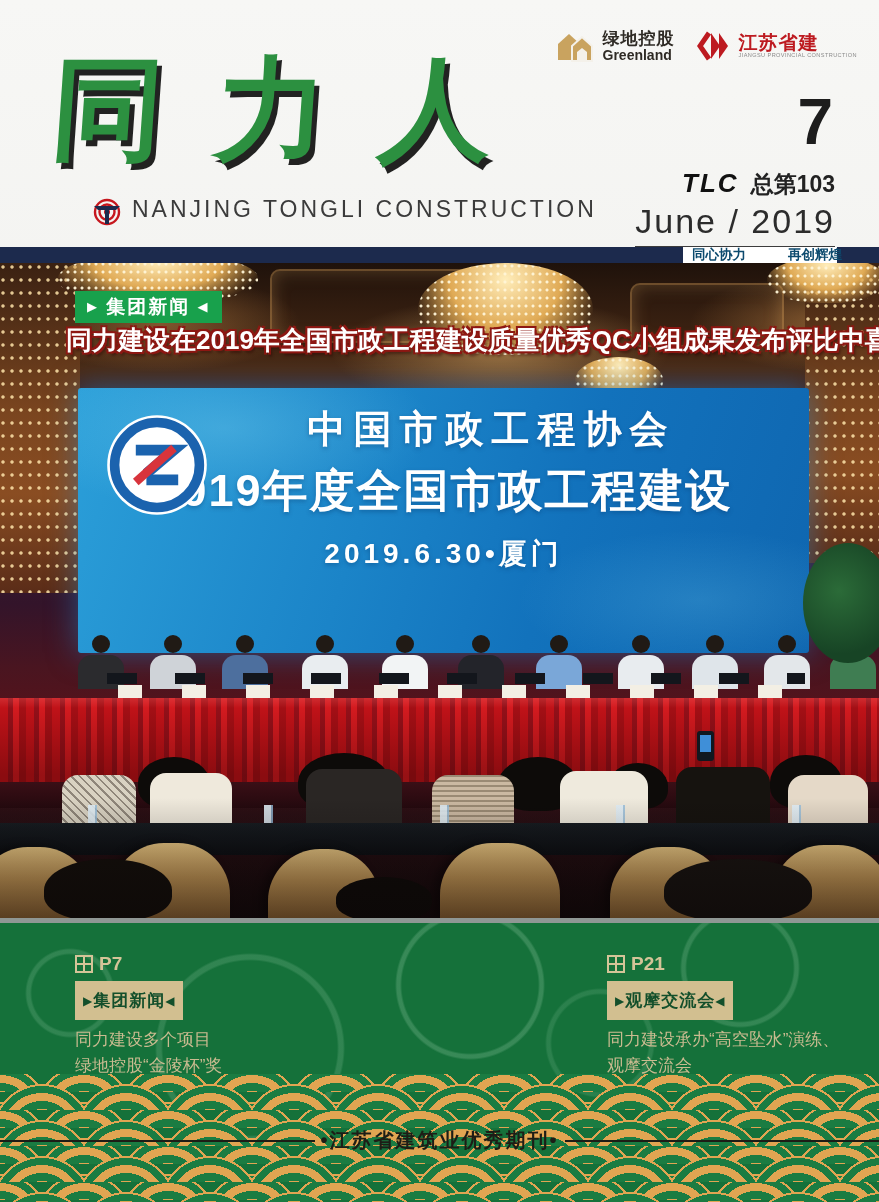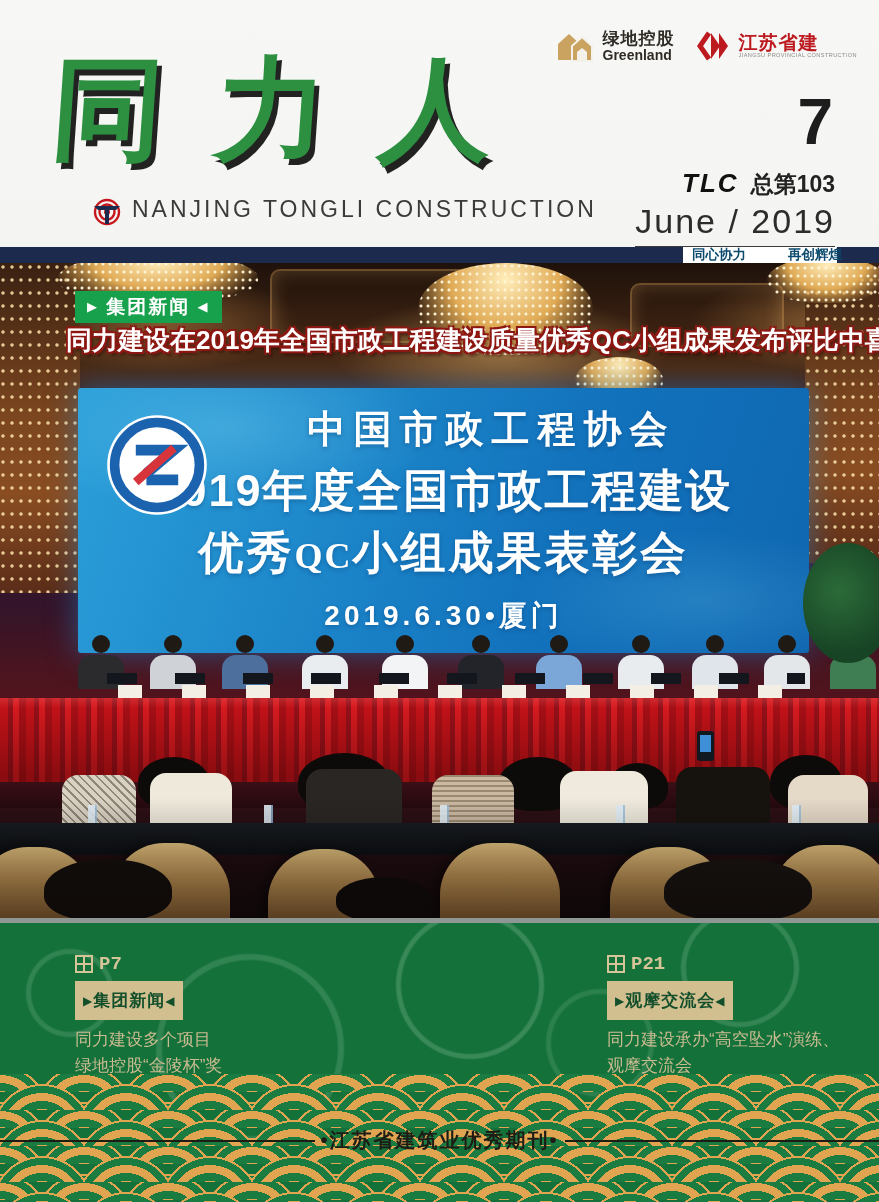--- a/index.html
+++ b/index.html
@@ -90,21 +90,21 @@
   
   .divider{position:absolute;left:0;top:918px;width:879px;height:5px;background:#8f9794;}
   .panel{position:absolute;left:0;top:923px;width:879px;height:279px;background-color:#15713a;
     background-image:
       radial-gradient(circle 75px at 470px 62px,transparent 68px,rgba(160,210,175,.25) 70px,rgba(160,210,175,.25) 73px,transparent 75px),
       radial-gradient(circle 95px at 250px 125px,transparent 87px,rgba(160,210,175,.2) 89px,rgba(160,210,175,.2) 93px,transparent 95px),
       radial-gradient(circle 60px at 740px 45px,transparent 53px,rgba(160,210,175,.22) 55px,rgba(160,210,175,.22) 58px,transparent 60px),
       radial-gradient(circle 45px at 70px 70px,transparent 38px,rgba(160,210,175,.2) 40px,rgba(160,210,175,.2) 43px,transparent 45px),
       radial-gradient(circle 55px at 600px 120px,transparent 48px,rgba(160,210,175,.16) 50px,rgba(160,210,175,.16) 53px,transparent 55px);}
   .toc-col{position:absolute;top:30px;width:268px;color:#cfbf92;}
-  .toc-page{display:flex;align-items:center;gap:6px;font-size:19px;font-weight:bold;color:#d4c498;font-family:Liberation Mono, monospace;}
+  .toc-page{display:flex;align-items:center;gap:6px;font-size:19px;font-weight:bold;color:#d4c498;}
   .grid-ico{width:14px;height:14px;border:2px solid #d4c498;
     background:linear-gradient(#d4c498,#d4c498) center/2px 100% no-repeat,linear-gradient(#d4c498,#d4c498) center/100% 2px no-repeat;}
   .toc-badge{display:inline-block;margin-top:6px;background:#d2bf90;color:#134f2b;
     font-size:17px;font-weight:bold;padding:8px 8px;letter-spacing:1px;white-space:nowrap;}
   .toc-badge .arr{font-size:12px;position:relative;top:-1px;}
   .toc-lines{margin-top:7px;font-size:17px;line-height:1.55;white-space:nowrap;color:#cabb90;}
   .seigaiha{position:absolute;left:0;bottom:0;width:879px;height:128px;
     background:
       radial-gradient(50px at 42px 60px,#e1a552 0 9px,#1b7c42 9px 17px,#e1a552 17px 25px,#1b7c42 25px 33px,#e1a552 33px 41px,#1b7c42 41px 48px,#e1a552 48px 50px,transparent 50px) 0 0/84px 36px,
       radial-gradient(50px at 42px 60px,#e1a552 0 9px,#1b7c42 9px 17px,#e1a552 17px 25px,#1b7c42 25px 33px,#e1a552 33px 41px,#1b7c42 41px 48px,#e1a552 48px 50px,transparent 50px) 42px 18px/84px 36px;}
@@ -190,21 +190,20 @@
     <div class="screen">
       <svg class="qc-logo" viewBox="0 0 100 100">
         <circle cx="50" cy="50" r="47" fill="#fff"></circle>
         <circle cx="50" cy="50" r="40" fill="none" stroke="#1b63ae" stroke-width="9"></circle>
         <path d="M30 36 H66 L40 58" fill="none" stroke="#1b63ae" stroke-width="10"></path>
         <path d="M70 64 H40" fill="none" stroke="#1b63ae" stroke-width="10"></path>
         <path d="M66 34 L30 66" fill="none" stroke="#d8343c" stroke-width="8"></path>
       </svg>
       <div class="scr-l1">中国市政工程协会</div>
       <div class="scr-l2">2019年度全国市政工程建设</div>
-      <div class="scr-l3"><span>优秀</span><span class="qc-serif">QC</span><span>小组成果表彰会</span></div>
       <div class="scr-date">2019.6.30•厦门</div>
     </div>
 
     <div class="stage-row">
       <i class="person" style="left:8px;--shirt:#2b2b2e;"></i>
       <i class="person" style="left:80px;--shirt:#cfd3d8;"></i>
       <i class="person" style="left:152px;--shirt:#4d6f9e;"></i>
       <i class="person" style="left:232px;--shirt:#e9edf0;"></i>
       <i class="person" style="left:312px;--shirt:#f2f4f5;"></i>
       <i class="person" style="left:388px;--shirt:#23242a;"></i>

